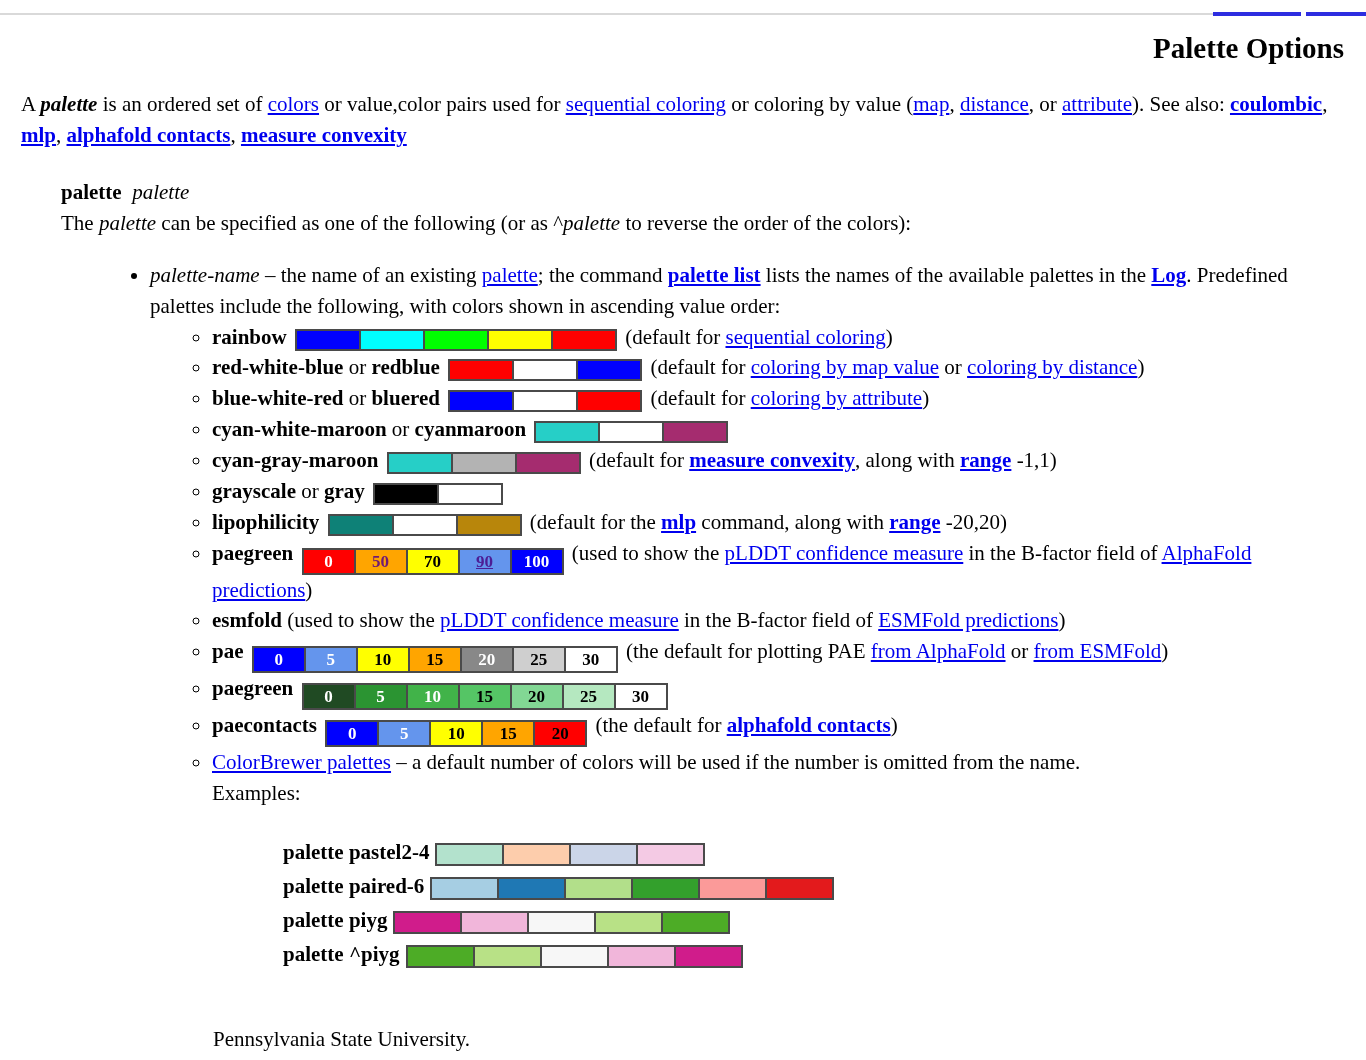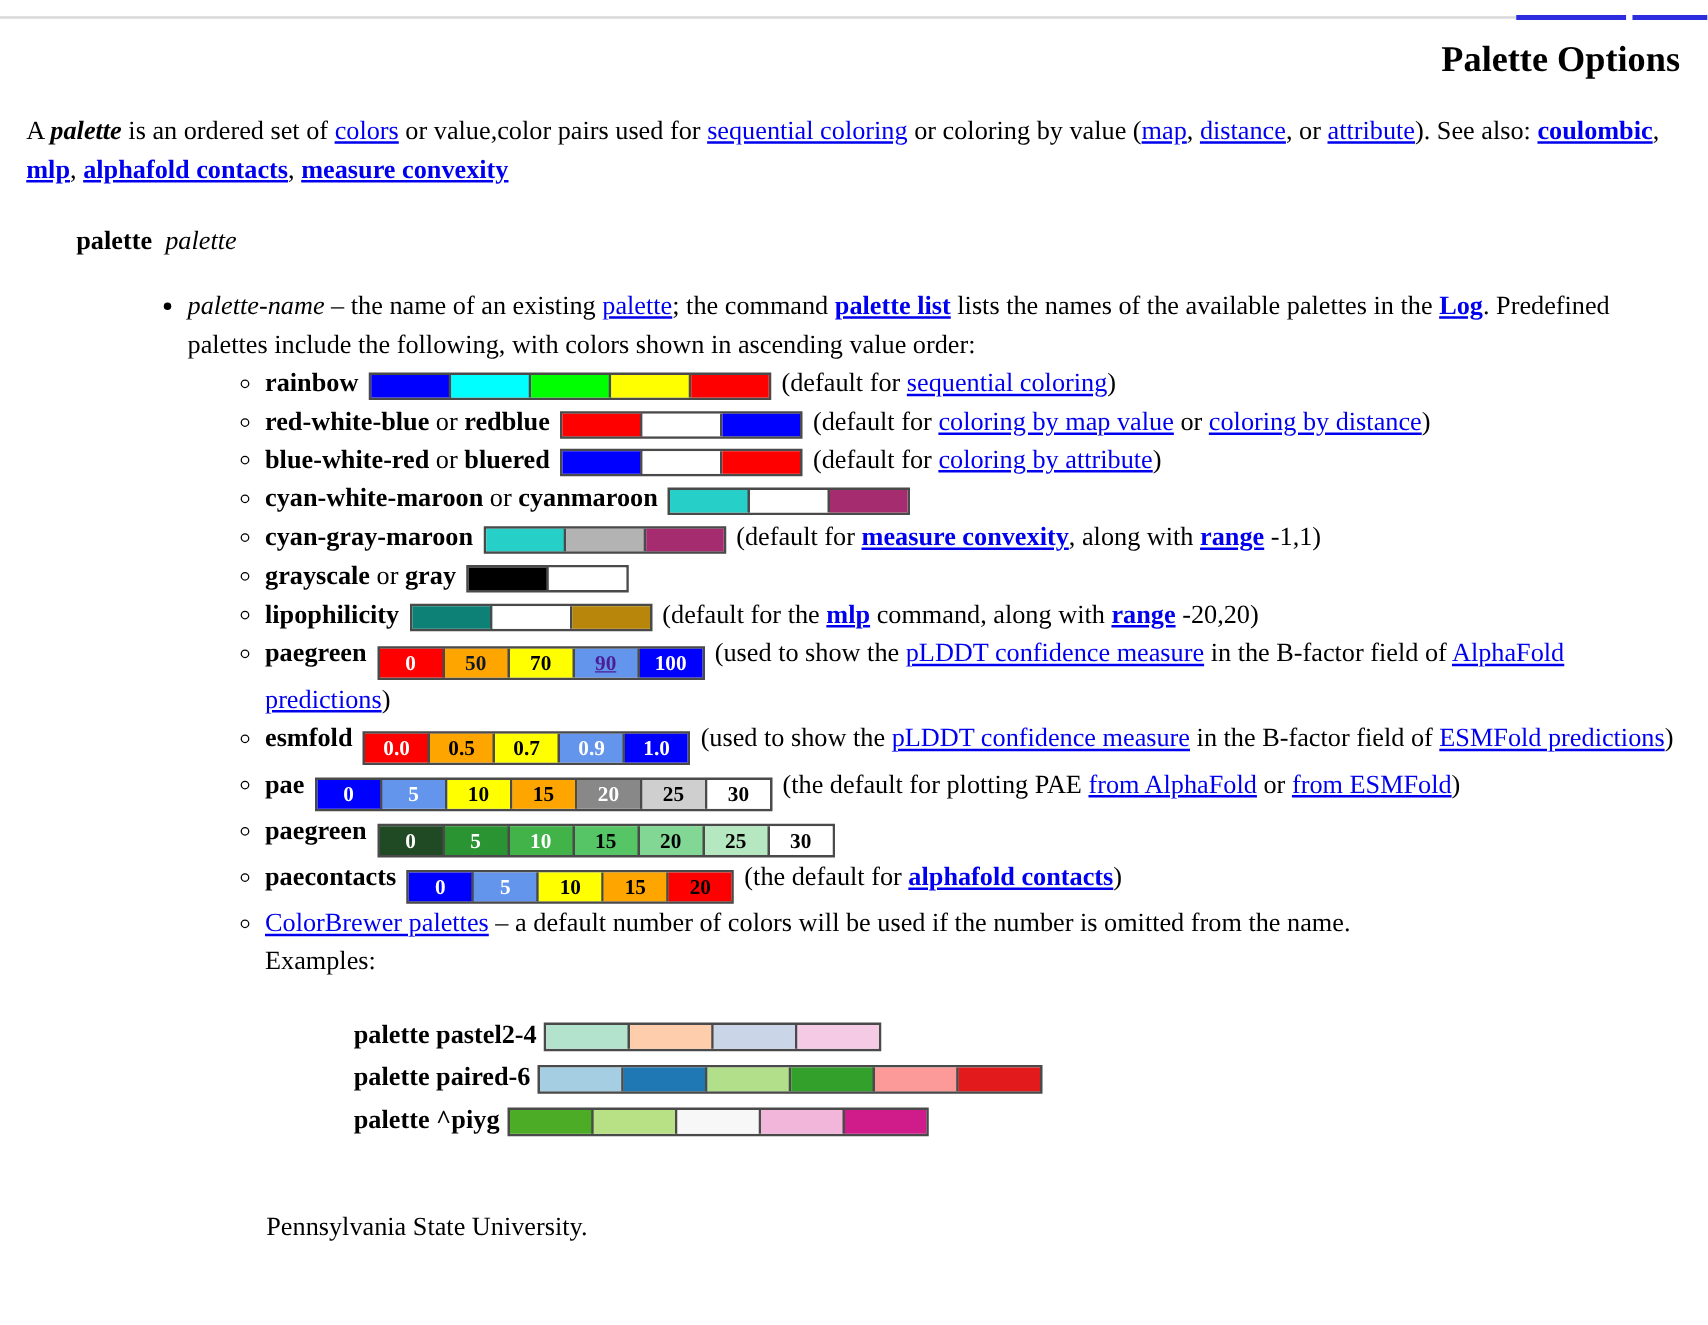--- a/index.html
+++ b/index.html
@@ -49,20 +49,21 @@
 </div>
 
 <div class="content">
 
   <h1>Palette Options</h1>
 
   <p class="intro"><span class="">A </span><span class="bi">palette</span><span class=""> is an ordered set of </span><a href="#" class="lnk">colors</a><span class=""> or value,color pairs used for </span><a href="#" class="lnk">sequential coloring</a><span class=""> or coloring by value (</span><a href="#" class="lnk">map</a><span class="">, </span><a href="#" class="lnk">distance</a><span class="">, or </span><a href="#" class="lnk">attribute</a><span class="">). See also: </span><a href="#" class="lnk bl">coulombic</a><span class="">, </span><a href="#" class="lnk bl">mlp</a><span class="">, </span><a href="#" class="lnk bl">alphafold contacts</a><span class="">, </span><a href="#" class="lnk bl">measure convexity</a></p>
 
   <div class="def">
     <div class="dt"><span class="b">palette</span><span class="">&nbsp; </span><span class="i">palette</span></div>
+    <div class="dd"><span class="">The </span><span class="i">palette</span><span class=""> can be specified as one of the following (or as ^</span><span class="i">palette</span><span class=""> to reverse the order of the colors):</span></div>
   </div>
 
   <ul class="main">
     <li>
       <span><span class="i">palette-name</span><span class=""> – the name of an existing </span><a href="#" class="lnk">palette</a><span class="">; the command </span><a href="#" class="lnk bl">palette list</a><span class=""> lists the names of the available palettes in the </span><a href="#" class="lnk bl">Log</a><span class="">. Predefined palettes include the following, with colors shown in ascending value order:</span></span>
       <ul class="sub" id="palette-list">
           <li><span class="b">rainbow </span><span class="swatch plain">
               <span class="cell" style="background: rgb(0, 0, 255);"></span>
               <span class="cell" style="background: rgb(0, 255, 255);"></span>
               <span class="cell" style="background: rgb(0, 255, 0);"></span>
@@ -93,32 +94,26 @@
               <span class="cell" style="background: rgb(0, 0, 0);"></span>
               <span class="cell" style="background: rgb(255, 255, 255);"></span>
             </span></li>
           <li><span class="b">lipophilicity</span><span class=""> </span><span class="swatch plain">
               <span class="cell" style="background: rgb(14, 129, 119);"></span>
               <span class="cell" style="background: rgb(255, 255, 255);"></span>
               <span class="cell" style="background: rgb(184, 134, 11);"></span>
             </span><span class=""> (default for the </span><a href="#" class="lnk bl">mlp</a><span class=""> command, along with </span><a href="#" class="lnk bl">range</a><span class=""> -20,20)</span></li>
           <li><span class="b">paegreen </span><span class="swatch labeled">
               <span class="cell" style="background: rgb(255, 0, 0); color: rgb(255, 255, 255);">0</span>
-              <span class="cell" style="background: rgb(255, 165, 0); color: #0f172a;">50</span>
+              <span class="cell" style="background: rgb(255, 165, 0); color: #701a75;">50</span>
               <span class="cell" style="background: rgb(255, 255, 0); color: rgb(0, 0, 0);">70</span>
               <span class="cell" style="background: rgb(100, 149, 237); color: #4c1d95; text-decoration: underline;">90</span>
               <span class="cell" style="background: rgb(0, 0, 255); color: rgb(255, 255, 255);">100</span>
             </span><span class=""> (used to show the </span><a href="#" class="lnk">pLDDT confidence measure</a><span class=""> in the B-factor field of </span><a href="#" class="lnk">AlphaFold predictions</a><span class="">)</span></li>
-          <li><span class="b">esmfold </span><span class="swatch labeled">
-              <span class="cell" style="background: rgb(255, 0, 0); color: rgb(255, 255, 255);">0.0</span>
-              <span class="cell" style="background: rgb(255, 165, 0); color: rgb(0, 0, 0);">0.5</span>
-              <span class="cell" style="background: rgb(255, 255, 0); color: rgb(0, 0, 0);">0.7</span>
-              <span class="cell" style="background: rgb(100, 149, 237); color: rgb(255, 255, 255);">0.9</span>
-              <span class="cell" style="background: rgb(0, 0, 255); color: rgb(255, 255, 255);">1.0</span>
-            </span><span class=""> (used to show the </span><a href="#" class="lnk">pLDDT confidence measure</a><span class=""> in the B-factor field of </span><a href="#" class="lnk">ESMFold predictions</a><span class="">)</span></li>
+          <li><span class="b">esmfold </span><span class=""> (used to show the </span><a href="#" class="lnk">pLDDT confidence measure</a><span class=""> in the B-factor field of </span><a href="#" class="lnk">ESMFold predictions</a><span class="">)</span></li>
           <li><span class="b">pae </span><span class="swatch labeled">
               <span class="cell" style="background: rgb(0, 0, 255); color: rgb(255, 255, 255);">0</span>
               <span class="cell" style="background: rgb(100, 149, 237); color: rgb(255, 255, 255);">5</span>
               <span class="cell" style="background: rgb(255, 255, 0); color: rgb(0, 0, 0);">10</span>
               <span class="cell" style="background: rgb(255, 165, 0); color: rgb(0, 0, 0);">15</span>
               <span class="cell" style="background: rgb(136, 136, 136); color: rgb(255, 255, 255);">20</span>
               <span class="cell" style="background: rgb(207, 207, 207); color: rgb(0, 0, 0);">25</span>
               <span class="cell" style="background: rgb(255, 255, 255); color: rgb(0, 0, 0);">30</span>
             </span><span class=""> (the default for plotting PAE </span><a href="#" class="lnk">from AlphaFold</a><span class=""> or </span><a href="#" class="lnk">from ESMFold</a><span class="">)</span></li>
           <li><span class="b">paegreen </span><span class="swatch labeled">
@@ -150,20 +145,27 @@
           <span class="cell" style="background: rgb(244, 202, 228);"></span>
         </span></div>
       <div class="example-row"><span class="lab">palette paired-6</span><span class="swatch plain">
           <span class="cell" style="background: rgb(166, 206, 227);"></span>
           <span class="cell" style="background: rgb(31, 120, 180);"></span>
           <span class="cell" style="background: rgb(178, 223, 138);"></span>
           <span class="cell" style="background: rgb(51, 160, 44);"></span>
           <span class="cell" style="background: rgb(251, 154, 153);"></span>
           <span class="cell" style="background: rgb(227, 26, 28);"></span>
         </span></div>
+      <div class="example-row"><span class="lab">palette piyg</span><span class="swatch plain">
+          <span class="cell" style="background: rgb(208, 28, 139);"></span>
+          <span class="cell" style="background: rgb(241, 182, 218);"></span>
+          <span class="cell" style="background: rgb(247, 247, 247);"></span>
+          <span class="cell" style="background: rgb(184, 225, 134);"></span>
+          <span class="cell" style="background: rgb(77, 172, 38);"></span>
+        </span></div>
       <div class="example-row"><span class="lab">palette ^piyg</span><span class="swatch plain">
           <span class="cell" style="background: rgb(77, 172, 38);"></span>
           <span class="cell" style="background: rgb(184, 225, 134);"></span>
           <span class="cell" style="background: rgb(247, 247, 247);"></span>
           <span class="cell" style="background: rgb(241, 182, 218);"></span>
           <span class="cell" style="background: rgb(208, 28, 139);"></span>
         </span></div>
     </div>
 
   <p class="citation">

